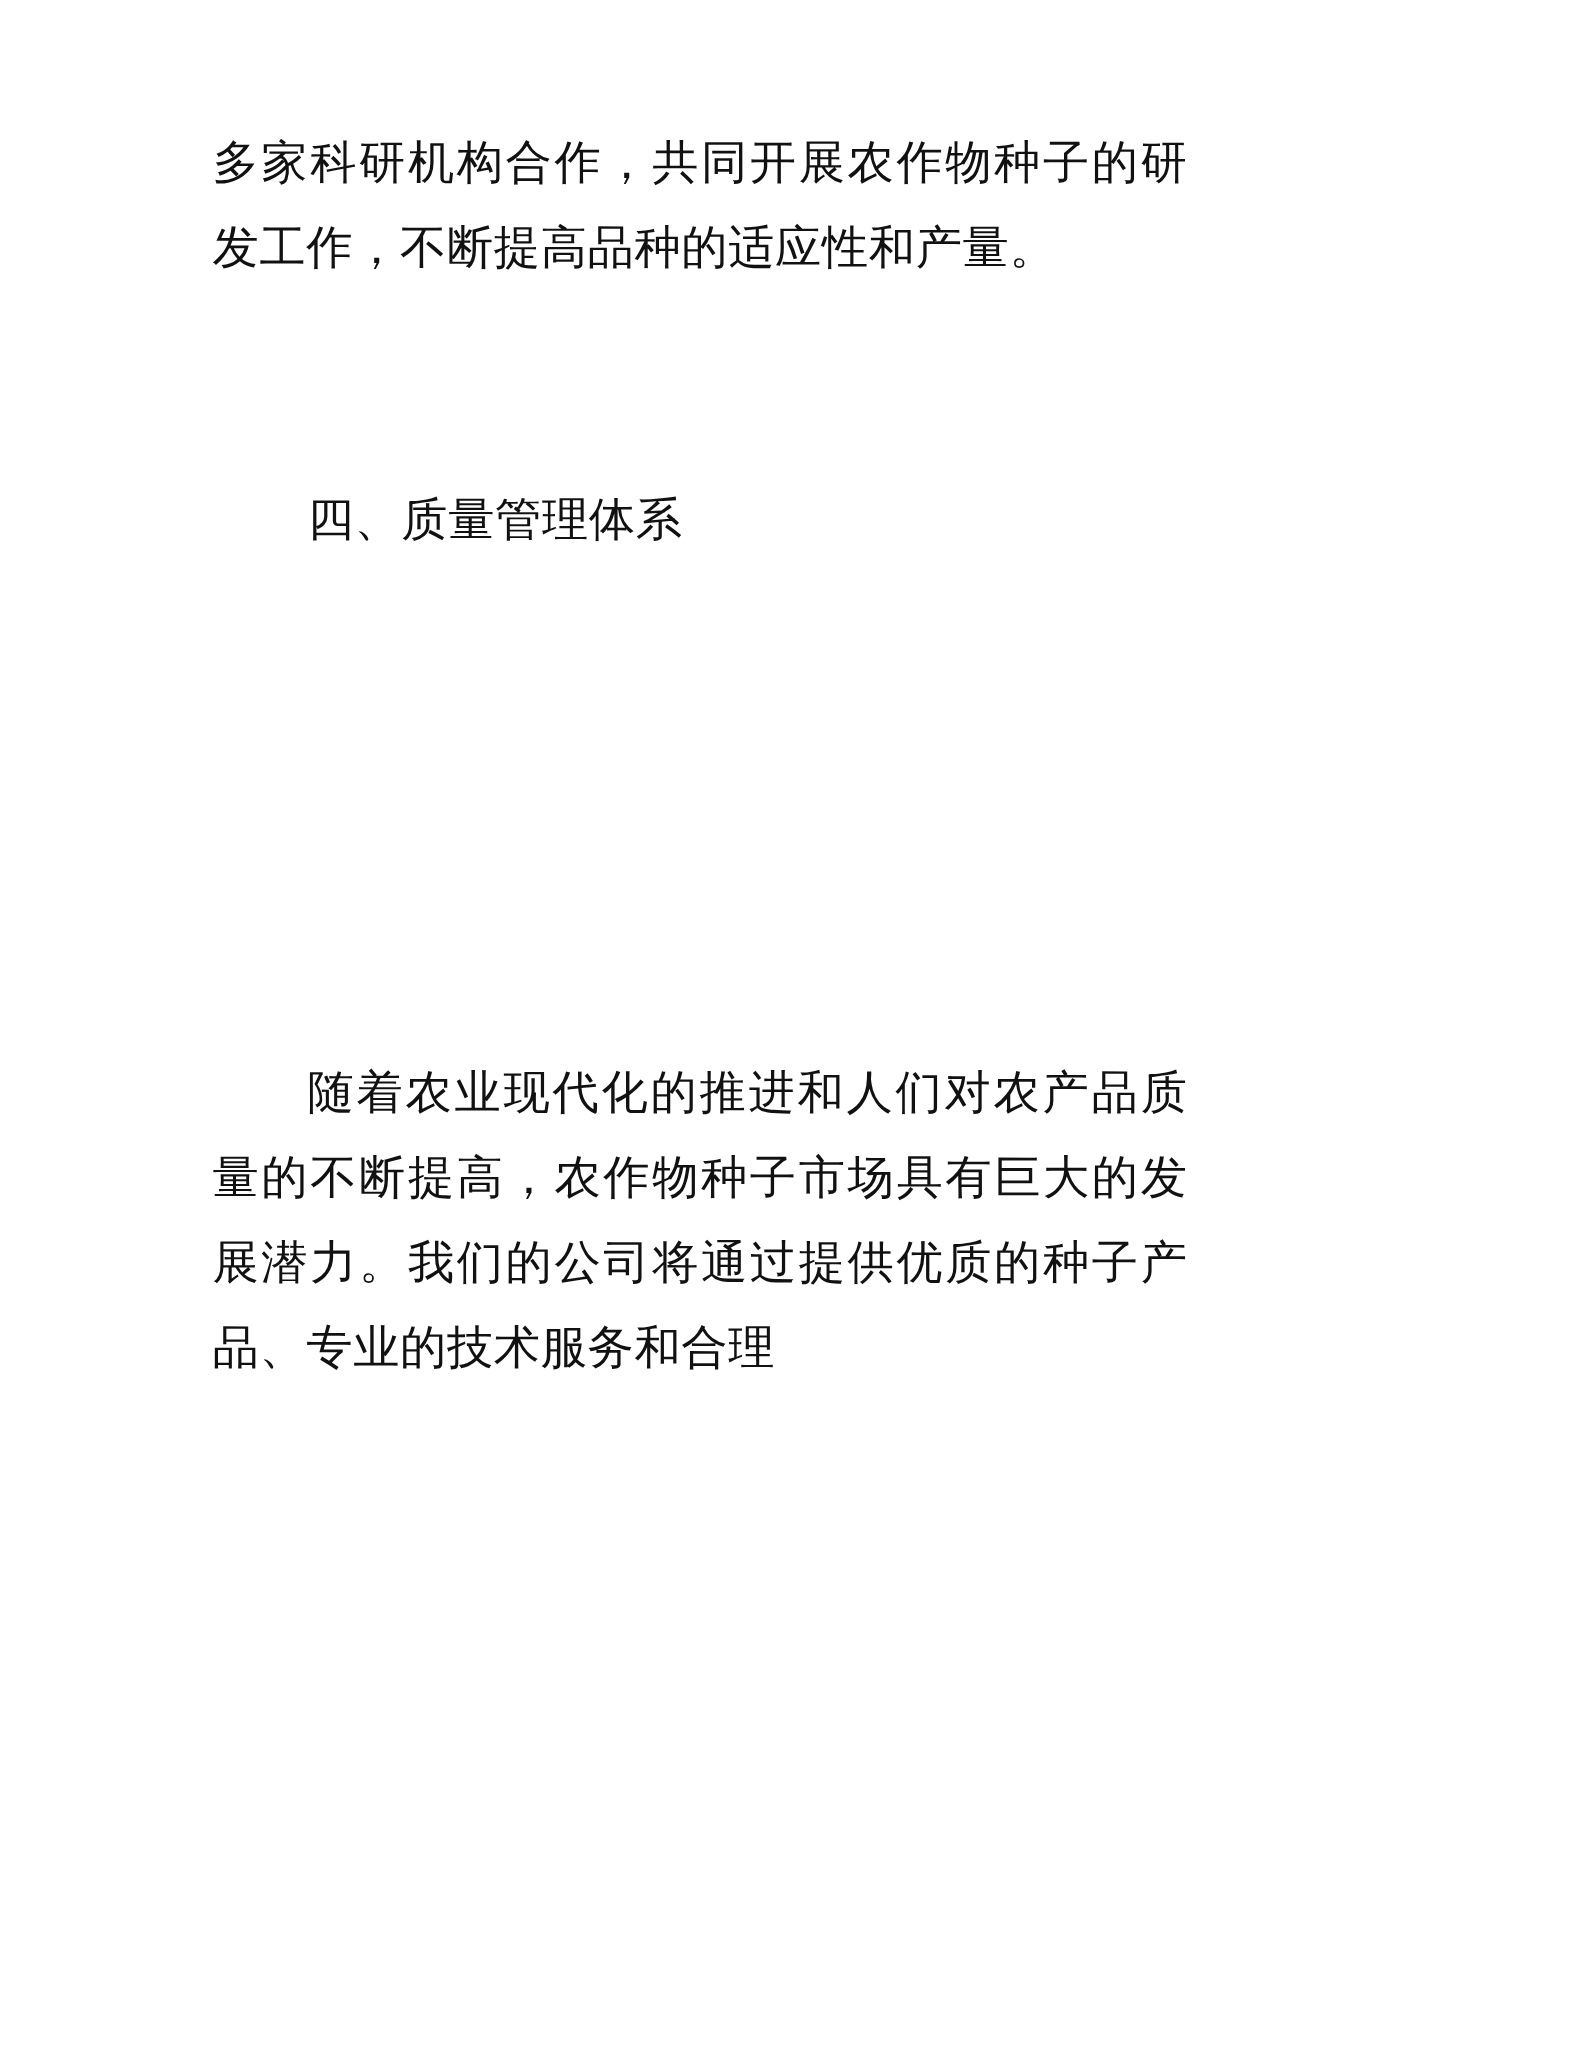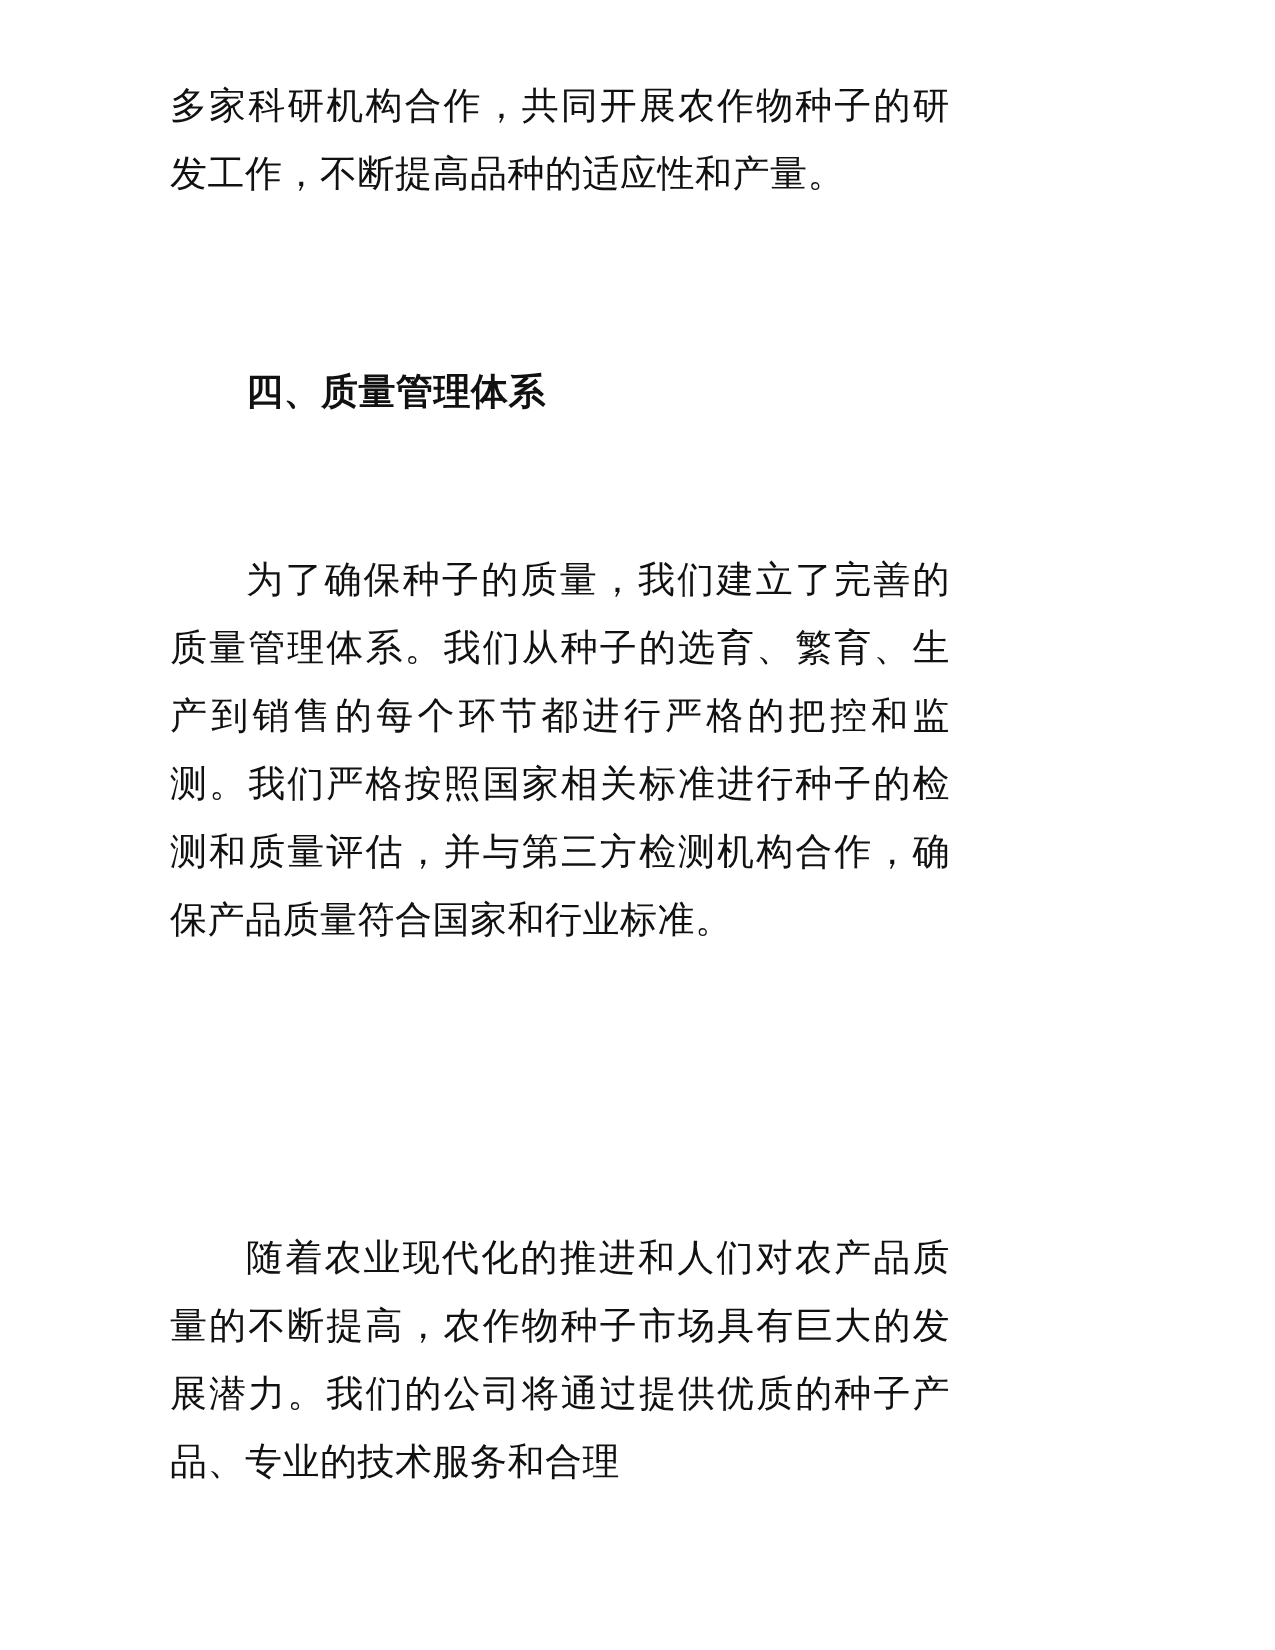--- a/index.html
+++ b/index.html
@@ -12,21 +12,21 @@
     height: 1650px;
     font-family: "Liberation Sans", sans-serif;
     color: #000000;
     overflow: hidden;
   }
   .page {
     position: relative;
     width: 1110px;
     height: 1650px;
     box-sizing: border-box;
-    padding: 72px 160px 0 170px;
+    padding: 96px 160px 0 170px;
     background: #ffffff;
   }
   .para {
     font-size: 37px;
     line-height: 68px;
     letter-spacing: 0.5px;
     text-align: justify;
     text-justify: inter-ideograph;
     margin: 0;
     color: #111111;
@@ -34,40 +34,39 @@
   }
   .para.indent {
     text-indent: 76px;
   }
   .heading {
     font-size: 37px;
     line-height: 68px;
     letter-spacing: 0.5px;
     margin: 0;
     color: #111111;
-    font-weight: 700;
+    font-weight: 400;
     text-indent: 76px;
   }
   .gap-lg { height: 150px; }
   .gap-md { height: 120px; }
 </style>
 </head>
 <body>
 
 <div class="page">
 
   <p class="para">多家科研机构合作，共同开展农作物种子的研发工作，不断提高品种的适应性和产量。</p>
 
   <div class="gap-lg"></div>
 
   <h2 class="heading">四、质量管理体系</h2>
 
   <div class="gap-md"></div>
 
-  <p class="para indent">为了确保种子的质量，我们建立了完善的质量管理体系。我们从种子的选育、繁育、生产到销售的每个环节都进行严格的把控和监测。我们严格按照国家相关标准进行种子的检测和质量评估，并与第三方检测机构合作，确保产品质量符合国家和行业标准。</p>
 
   <div class="gap-lg"></div>
 
 
   <div class="gap-md"></div>
 
   <p class="para indent">随着农业现代化的推进和人们对农产品质量的不断提高，农作物种子市场具有巨大的发展潜力。我们的公司将通过提供优质的种子产品、专业的技术服务和合理</p>
 
 </div>
 

